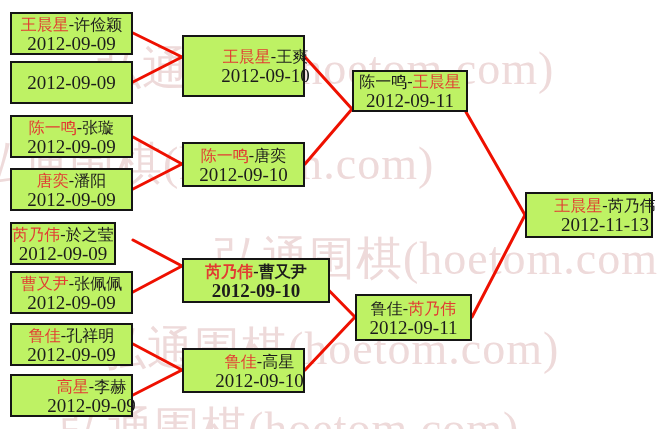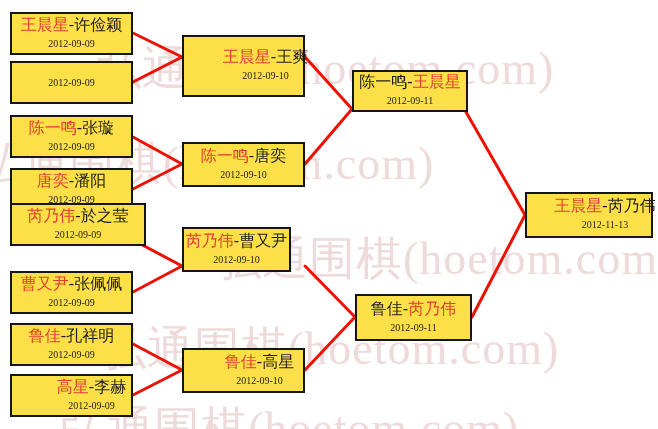--- a/index.html
+++ b/index.html
@@ -11,26 +11,26 @@
     position:absolute; z-index:0; white-space:nowrap;
     font-size:46px; letter-spacing:1px; color:var(--wm-color,#eedada);
     user-select:none;
   }
   svg.connectors { position:absolute; left:0; top:0; z-index:1; }
   svg.connectors line {
     stroke:var(--connector-color,#ee1000); stroke-width:3; stroke-linecap:round;
   }
   .match {
     position:absolute; z-index:2; box-sizing:border-box;
-    background:#fde047; border:2px solid var(--border-color,#151515);
+    background:#bef264; border:2px solid var(--border-color,#151515);
     display:flex; flex-direction:column; align-items:center; justify-content:center;
     text-align:center;
   }
   .names { font-size:16px; line-height:20px; color:#1c1c1c; white-space:nowrap; }
-  .date  { font-size:10px; line-height:18px; color:#1c1c1c; white-space:nowrap; }
+  .date  { font-size:19px; line-height:18px; color:#1c1c1c; white-space:nowrap; }
 </style>
 </head>
 <body>
 
 <div class="stage">
 
   <div class="wm" style="left:95px;  top:38px;">弘通围棋(hoetom.com)</div>
   <div class="wm" style="left:-25px; top:133px;">弘通围棋(hoetom.com)</div>
   <div class="wm" style="left:215px; top:228px;">弘通围棋(hoetom.com)</div>
   <div class="wm" style="left:100px; top:318px;">弘通围棋(hoetom.com)</div>
@@ -61,21 +61,21 @@
     <div class="date">2012-09-09</div>
   </div>
   <div class="match" style="left:10px;top:115px;width:123px;height:43px;text-align:right;">
     <div class="names"><span class="n1" style="color: rgb(226, 59, 50);">陈一鸣</span><span class="sep">-</span><span class="n2">张璇</span></div>
     <div class="date">2012-09-09</div>
   </div>
   <div class="match" style="left:10px;top:168px;width:123px;height:43px;">
     <div class="names"><span class="n1" style="color: rgb(226, 59, 50);">唐奕</span><span class="sep">-</span><span class="n2">潘阳</span></div>
     <div class="date">2012-09-09</div>
   </div>
-  <div class="match" style="left:10px;top:203px;width:136px;height:43px;">
+  <div class="match" style="left:10px;top:222px;width:106px;height:43px;">
     <div class="names"><span class="n1" style="color: rgb(226, 59, 50);">芮乃伟</span><span class="sep">-</span><span class="n2">於之莹</span></div>
     <div class="date">2012-09-09</div>
   </div>
   <div class="match" style="left:10px;top:271px;width:123px;height:43px;">
     <div class="names"><span class="n1" style="color: rgb(226, 59, 50);">曹又尹</span><span class="sep">-</span><span class="n2">张佩佩</span></div>
     <div class="date">2012-09-09</div>
   </div>
   <div class="match" style="left:10px;top:323px;width:123px;height:43px;">
     <div class="names"><span class="n1" style="color: rgb(226, 59, 50);">鲁佳</span><span class="sep">-</span><span class="n2">孔祥明</span></div>
     <div class="date">2012-09-09</div>
@@ -86,21 +86,21 @@
   </div>
 
   <div class="match" style="left:182px;top:35px;width:123px;height:62px;padding-left:44px;">
     <div class="names"><span class="n1" style="color: rgb(226, 59, 50);">王晨星</span><span class="sep">-</span><span class="n2">王爽</span></div>
     <div class="date">2012-09-10</div>
   </div>
   <div class="match" style="left:182px;top:142px;width:123px;height:45px;">
     <div class="names"><span class="n1" style="color: rgb(226, 59, 50);">陈一鸣</span><span class="sep">-</span><span class="n2">唐奕</span></div>
     <div class="date">2012-09-10</div>
   </div>
-  <div class="match" style="left:182px;top:227px;width:109px;height:45px;">
+  <div class="match" style="left:182px;top:258px;width:148px;height:45px;font-weight:bold;">
     <div class="names"><span class="n1" style="color: rgb(226, 59, 50);">芮乃伟</span><span class="sep">-</span><span class="n2">曹又尹</span></div>
     <div class="date">2012-09-10</div>
   </div>
   <div class="match" style="left:182px;top:348px;width:123px;height:45px;padding-left:32px;">
     <div class="names"><span class="n1" style="color: rgb(226, 59, 50);">鲁佳</span><span class="sep">-</span><span class="n2">高星</span></div>
     <div class="date">2012-09-10</div>
   </div>
 
   <div class="match" style="left:352px;top:70px;width:116px;height:42px;text-align:right;">
     <div class="names"><span class="n1">陈一鸣</span><span class="sep">-</span><span class="n2" style="color: rgb(226, 59, 50);">王晨星</span></div>

